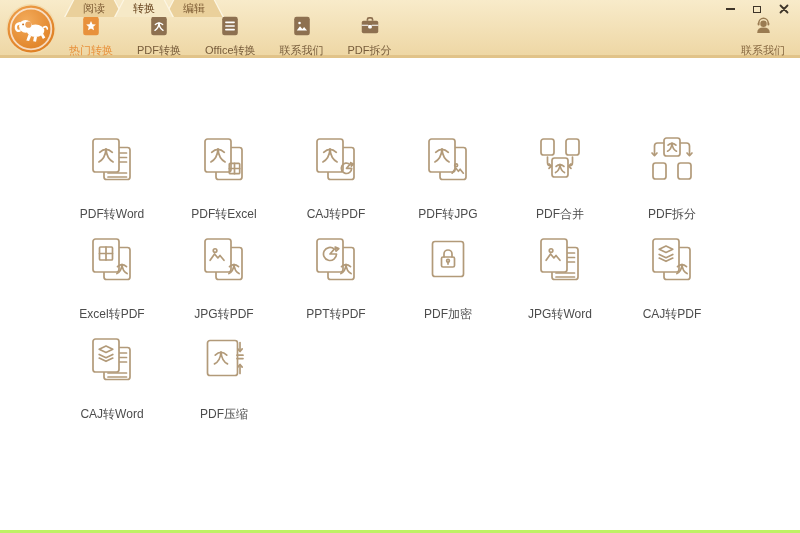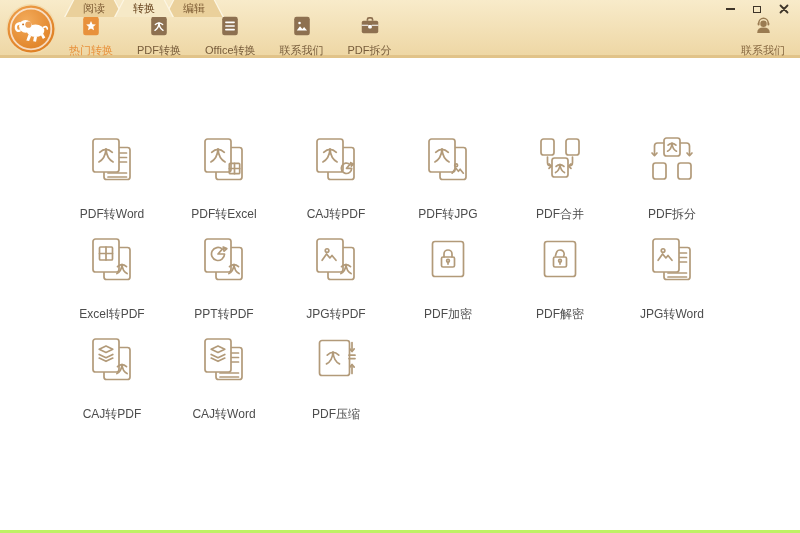--- a/index.html
+++ b/index.html
@@ -286,68 +286,54 @@
               <path d="M 38 32.49 C 38.328 36.59 40.132 40.116 43.084 41.592" fill="none" stroke="#b29a79" stroke-width="1.7" stroke-linecap="round" stroke-linejoin="round"></path>
             </svg>
           </span>
           <span class="g-label">Excel转PDF</span>
         </div>
         <div class="grid-item">
           <span class="g-icon">
             <svg viewBox="0 0 56 56" aria-hidden="true">
               <rect x="20" y="15.5" width="26" height="32" rx="2.5" fill="none" stroke="#b29a79" stroke-width="1.7" stroke-linecap="round" stroke-linejoin="round"></rect>
               <rect x="9" y="7" width="26" height="33" rx="2.5" fill="#ffffff" stroke="#b29a79" stroke-width="1.7" stroke-linejoin="round"></rect>
+              <circle cx="19.06" cy="18.51" r="1.785" fill="none" stroke="#b29a79" stroke-width="1.7" stroke-linecap="round" stroke-linejoin="round"></circle>
+              <path d="M 14.125 28.275 l 4.41 -6.300000000000001 l 3.3600000000000003 3.9899999999999998 l 2.1 -2.52 l 3.9899999999999998 4.83" fill="none" stroke="#b29a79" stroke-width="1.7" stroke-linecap="round" stroke-linejoin="round"></path>
+              <path d="M 33.49 34.704 Q 38 30.44 42.51 34.704" fill="none" stroke="#b29a79" stroke-width="1.7" stroke-linecap="round" stroke-linejoin="round"></path>
+              <path d="M 38 32.49 C 37.672 36.59 35.868 40.116 32.916 41.592" fill="none" stroke="#b29a79" stroke-width="1.7" stroke-linecap="round" stroke-linejoin="round"></path>
+              <path d="M 38 32.49 C 38.328 36.59 40.132 40.116 43.084 41.592" fill="none" stroke="#b29a79" stroke-width="1.7" stroke-linecap="round" stroke-linejoin="round"></path>
+            </svg>
+          </span>
+          <span class="g-label">JPG转PDF</span>
+        </div>
+        <div class="grid-item">
+          <span class="g-icon">
+            <svg viewBox="0 0 56 56" aria-hidden="true">
+              <rect x="20" y="15.5" width="26" height="32" rx="2.5" fill="none" stroke="#b29a79" stroke-width="1.7" stroke-linecap="round" stroke-linejoin="round"></rect>
+              <rect x="9" y="7" width="26" height="33" rx="2.5" fill="#ffffff" stroke="#b29a79" stroke-width="1.7" stroke-linejoin="round"></rect>
               <path d="M 26.3 17.1 A 6.5 6.5 0 1 0 28.5 22 L 22 22 Z" fill="none" stroke="#b29a79" stroke-width="1.7" stroke-linecap="round" stroke-linejoin="round"></path>
               <path d="M 27.2 15 l 3.6 1.6 l -2.7 2.6 z" fill="none" stroke="#b29a79" stroke-width="1.7" stroke-linecap="round" stroke-linejoin="round"></path>
               <path d="M 33.49 34.704 Q 38 30.44 42.51 34.704" fill="none" stroke="#b29a79" stroke-width="1.7" stroke-linecap="round" stroke-linejoin="round"></path>
               <path d="M 38 32.49 C 37.672 36.59 35.868 40.116 32.916 41.592" fill="none" stroke="#b29a79" stroke-width="1.7" stroke-linecap="round" stroke-linejoin="round"></path>
               <path d="M 38 32.49 C 38.328 36.59 40.132 40.116 43.084 41.592" fill="none" stroke="#b29a79" stroke-width="1.7" stroke-linecap="round" stroke-linejoin="round"></path>
             </svg>
           </span>
           <span class="g-label">PPT转PDF</span>
         </div>
         <div class="grid-item">
           <span class="g-icon">
             <svg viewBox="0 0 56 56" aria-hidden="true">
-              <rect x="20" y="15.5" width="26" height="32" rx="2.5" fill="none" stroke="#b29a79" stroke-width="1.7" stroke-linecap="round" stroke-linejoin="round"></rect>
-              <rect x="9" y="7" width="26" height="33" rx="2.5" fill="#ffffff" stroke="#b29a79" stroke-width="1.7" stroke-linejoin="round"></rect>
-              <circle cx="19.06" cy="18.51" r="1.785" fill="none" stroke="#b29a79" stroke-width="1.7" stroke-linecap="round" stroke-linejoin="round"></circle>
-              <path d="M 14.125 28.275 l 4.41 -6.300000000000001 l 3.3600000000000003 3.9899999999999998 l 2.1 -2.52 l 3.9899999999999998 4.83" fill="none" stroke="#b29a79" stroke-width="1.7" stroke-linecap="round" stroke-linejoin="round"></path>
-              <path d="M 33.49 34.704 Q 38 30.44 42.51 34.704" fill="none" stroke="#b29a79" stroke-width="1.7" stroke-linecap="round" stroke-linejoin="round"></path>
-              <path d="M 38 32.49 C 37.672 36.59 35.868 40.116 32.916 41.592" fill="none" stroke="#b29a79" stroke-width="1.7" stroke-linecap="round" stroke-linejoin="round"></path>
-              <path d="M 38 32.49 C 38.328 36.59 40.132 40.116 43.084 41.592" fill="none" stroke="#b29a79" stroke-width="1.7" stroke-linecap="round" stroke-linejoin="round"></path>
-            </svg>
-          </span>
-          <span class="g-label">JPG转PDF</span>
-        </div>
-        <div class="grid-item">
-          <span class="g-icon">
-            <svg viewBox="0 0 56 56" aria-hidden="true">
               <rect x="12.5" y="9.5" width="31" height="35" rx="2.5" fill="none" stroke="#b29a79" stroke-width="1.7" stroke-linecap="round" stroke-linejoin="round"></rect>
               <path d="M 24 25 v-3 a4 4 0 0 1 8 0 v3" fill="none" stroke="#b29a79" stroke-width="1.7" stroke-linecap="round" stroke-linejoin="round"></path>
               <rect x="21.5" y="25" width="13" height="10" rx="1.5" fill="none" stroke="#b29a79" stroke-width="1.7" stroke-linecap="round" stroke-linejoin="round"></rect>
               <circle cx="28" cy="28.8" r="1.4" fill="none" stroke="#b29a79" stroke-width="1.7" stroke-linecap="round" stroke-linejoin="round"></circle>
               <path d="M 28 30.2 v1.9" fill="none" stroke="#b29a79" stroke-width="1.7" stroke-linecap="round" stroke-linejoin="round"></path>
             </svg>
           </span>
           <span class="g-label">PDF加密</span>
-        </div>
-        <div class="grid-item">
-          <span class="g-icon">
-            <svg viewBox="0 0 56 56" aria-hidden="true">
-              <rect x="12.5" y="9.5" width="31" height="35" rx="2.5" fill="none" stroke="#b29a79" stroke-width="1.7" stroke-linecap="round" stroke-linejoin="round"></rect>
-              <g transform="rotate(16 28 22.5)">
-                <path d="M 24 25 v-3 a4 4 0 0 1 8 0 v1" fill="none" stroke="#b29a79" stroke-width="1.7" stroke-linecap="round" stroke-linejoin="round"></path>
-              </g>
-              <rect x="21.5" y="25" width="13" height="10" rx="1.5" fill="none" stroke="#b29a79" stroke-width="1.7" stroke-linecap="round" stroke-linejoin="round"></rect>
-              <circle cx="28" cy="28.8" r="1.4" fill="none" stroke="#b29a79" stroke-width="1.7" stroke-linecap="round" stroke-linejoin="round"></circle>
-              <path d="M 28 30.2 v1.9" fill="none" stroke="#b29a79" stroke-width="1.7" stroke-linecap="round" stroke-linejoin="round"></path>
-            </svg>
-          </span>
-          <span class="g-label">PDF解密</span>
         </div>
         <div class="grid-item">
           <span class="g-icon">
             <svg viewBox="0 0 56 56" aria-hidden="true">
               <rect x="20" y="15.5" width="26" height="32" rx="2.5" fill="none" stroke="#b29a79" stroke-width="1.7" stroke-linecap="round" stroke-linejoin="round"></rect>
               <path d="M24 21 h18.5 M24 25.5 h18.5 M24 30 h18.5 M24 41 h18.5 M24 45 h18.5" fill="none" stroke="#b29a79" stroke-width="1.7" stroke-linecap="round" stroke-linejoin="round"></path>
               <rect x="9" y="7" width="26" height="33" rx="2.5" fill="#ffffff" stroke="#b29a79" stroke-width="1.7" stroke-linejoin="round"></rect>
               <circle cx="19.06" cy="18.51" r="1.785" fill="none" stroke="#b29a79" stroke-width="1.7" stroke-linecap="round" stroke-linejoin="round"></circle>
               <path d="M 14.125 28.275 l 4.41 -6.300000000000001 l 3.3600000000000003 3.9899999999999998 l 2.1 -2.52 l 3.9899999999999998 4.83" fill="none" stroke="#b29a79" stroke-width="1.7" stroke-linecap="round" stroke-linejoin="round"></path>
             </svg>

